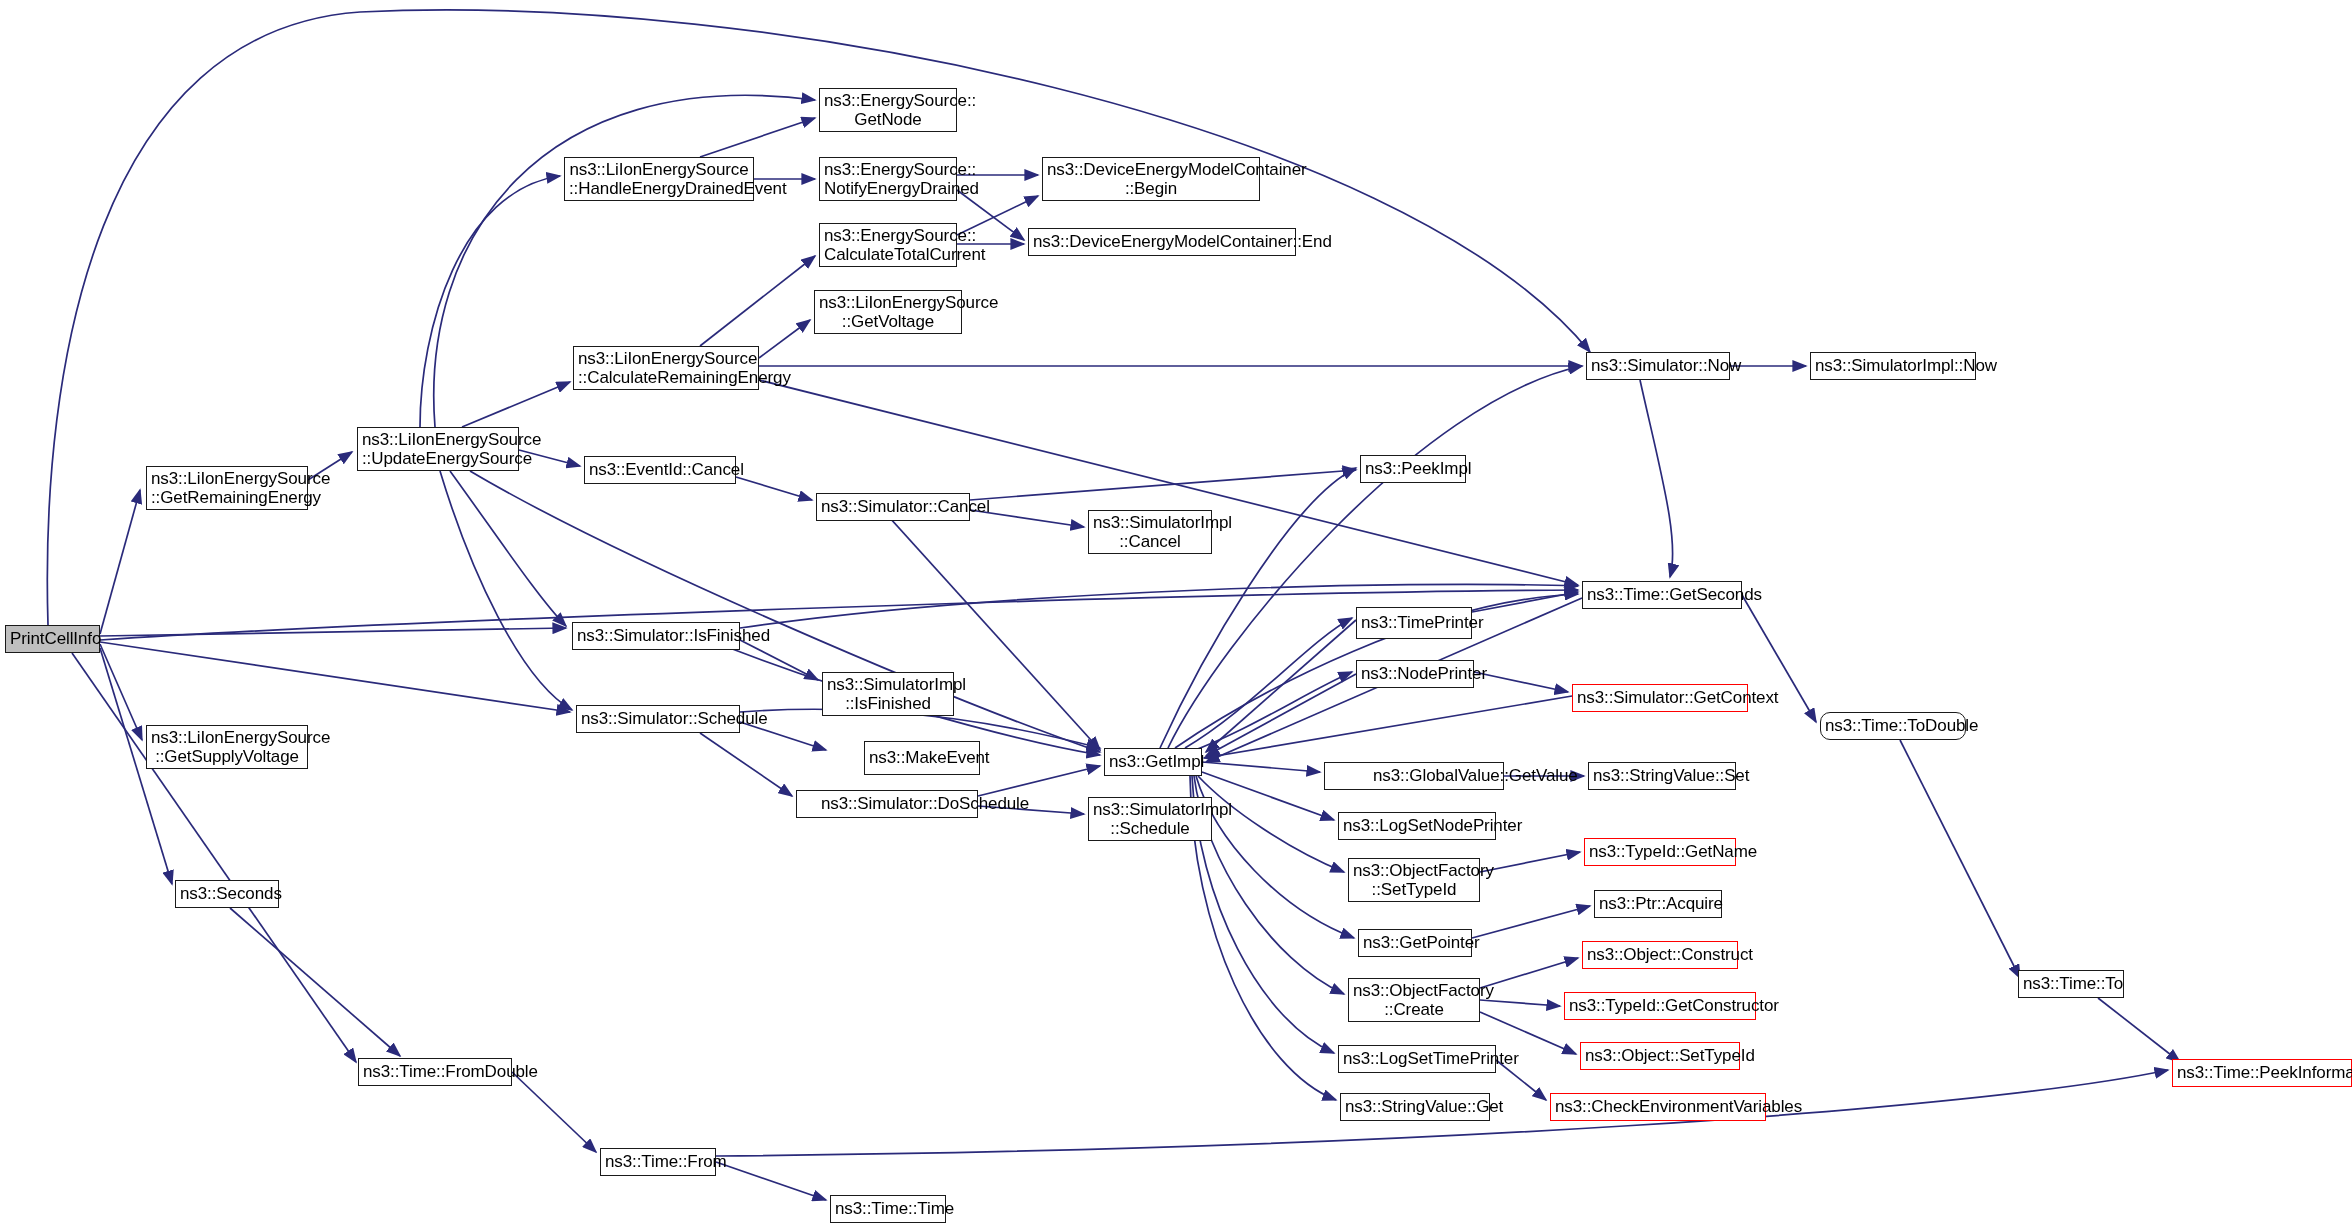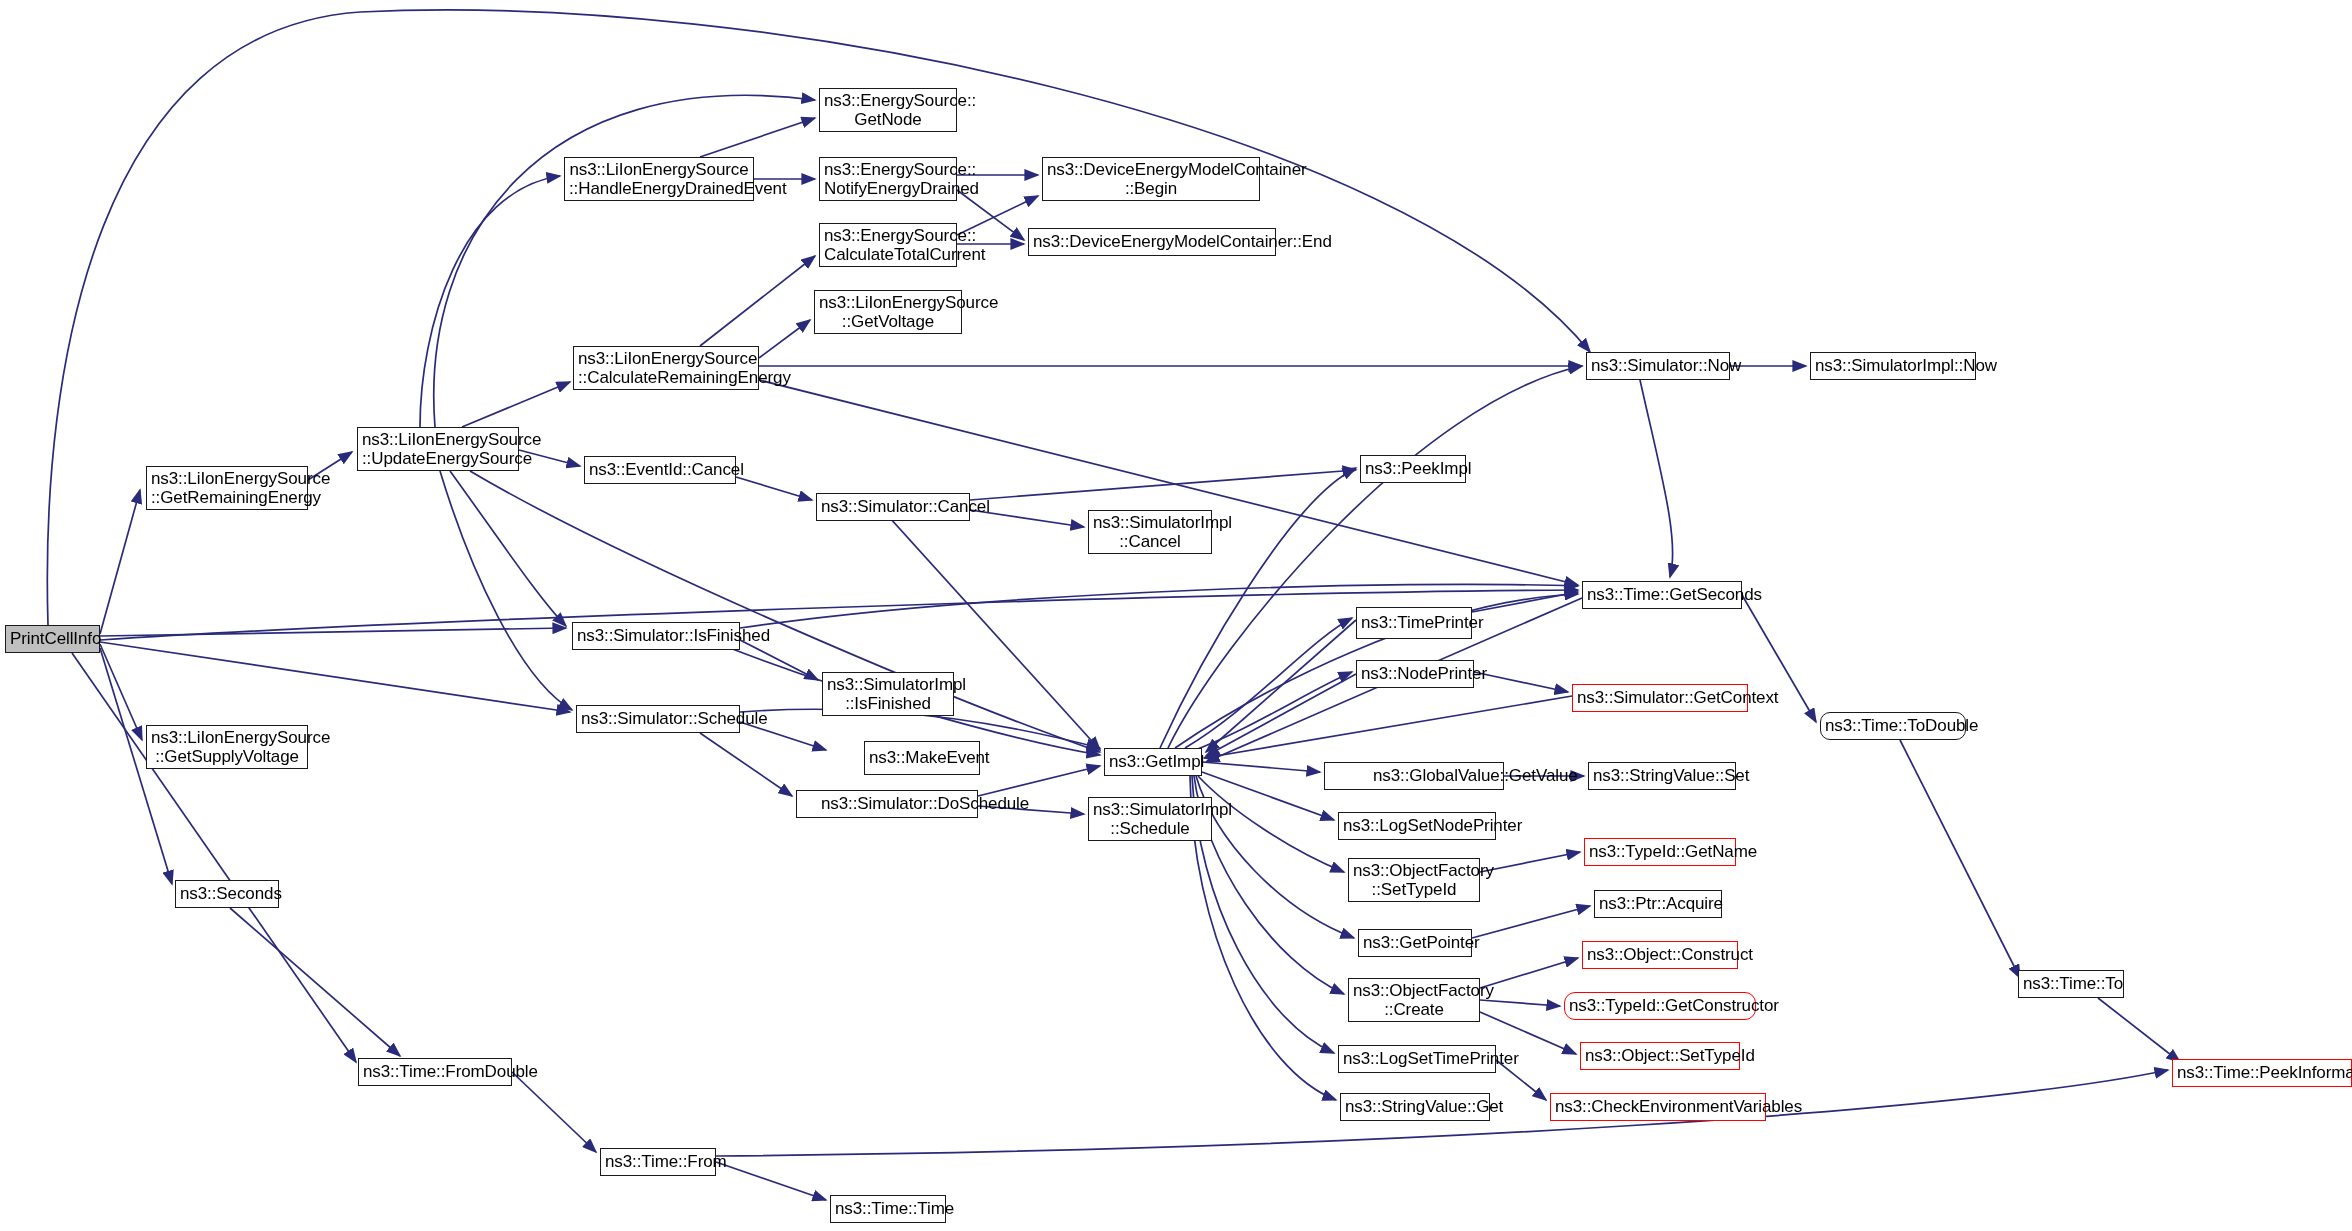--- a/index.html
+++ b/index.html
@@ -139,21 +139,21 @@
 CalculateTotalCurrent</span>
       </div>
       <div class="node" style="left: 814px; top: 290px; width: 148px; height: 44px;">
         <span class="lbl">ns3::LiIonEnergySource
 ::GetVoltage</span>
       </div>
       <div class="node" style="left: 1042px; top: 157px; width: 218px; height: 44px;">
         <span class="lbl">ns3::DeviceEnergyModelContainer
 ::Begin</span>
       </div>
-      <div class="node" style="left: 1028px; top: 228px; width: 248px; height: 28px;">
+      <div class="node" style="left: 1028px; top: 228px; width: 268px; height: 28px;">
         <span class="lbl">ns3::DeviceEnergyModelContainer::End</span>
       </div>
       <div class="node" style="left: 584px; top: 456px; width: 152px; height: 28px;">
         <span class="lbl">ns3::EventId::Cancel</span>
       </div>
       <div class="node" style="left: 816px; top: 493px; width: 154px; height: 28px;">
         <span class="lbl">ns3::Simulator::Cancel</span>
       </div>
       <div class="node" style="left: 1088px; top: 510px; width: 124px; height: 44px;">
         <span class="lbl">ns3::SimulatorImpl
@@ -225,21 +225,21 @@
       <div class="node" style="left: 1358px; top: 929px; width: 114px; height: 28px;">
         <span class="lbl">ns3::GetPointer</span>
       </div>
       <div class="node red" style="left: 1582px; top: 941px; width: 156px; height: 28px;">
         <span class="lbl">ns3::Object::Construct</span>
       </div>
       <div class="node" style="left: 1348px; top: 978px; width: 132px; height: 44px;">
         <span class="lbl">ns3::ObjectFactory
 ::Create</span>
       </div>
-      <div class="node red" style="left: 1564px; top: 992px; width: 192px; height: 28px; border-radius: 11px;">
+      <div class="node red" style="left: 1564px; top: 992px; width: 192px; height: 28px;">
         <span class="lbl">ns3::TypeId::GetConstructor</span>
       </div>
       <div class="node red" style="left: 1580px; top: 1042px; width: 160px; height: 28px;">
         <span class="lbl">ns3::Object::SetTypeId</span>
       </div>
       <div class="node" style="left: 1338px; top: 1045px; width: 158px; height: 28px;">
         <span class="lbl">ns3::LogSetTimePrinter</span>
       </div>
       <div class="node red" style="left: 1550px; top: 1093px; width: 216px; height: 28px;">
         <span class="lbl">ns3::CheckEnvironmentVariables</span>

